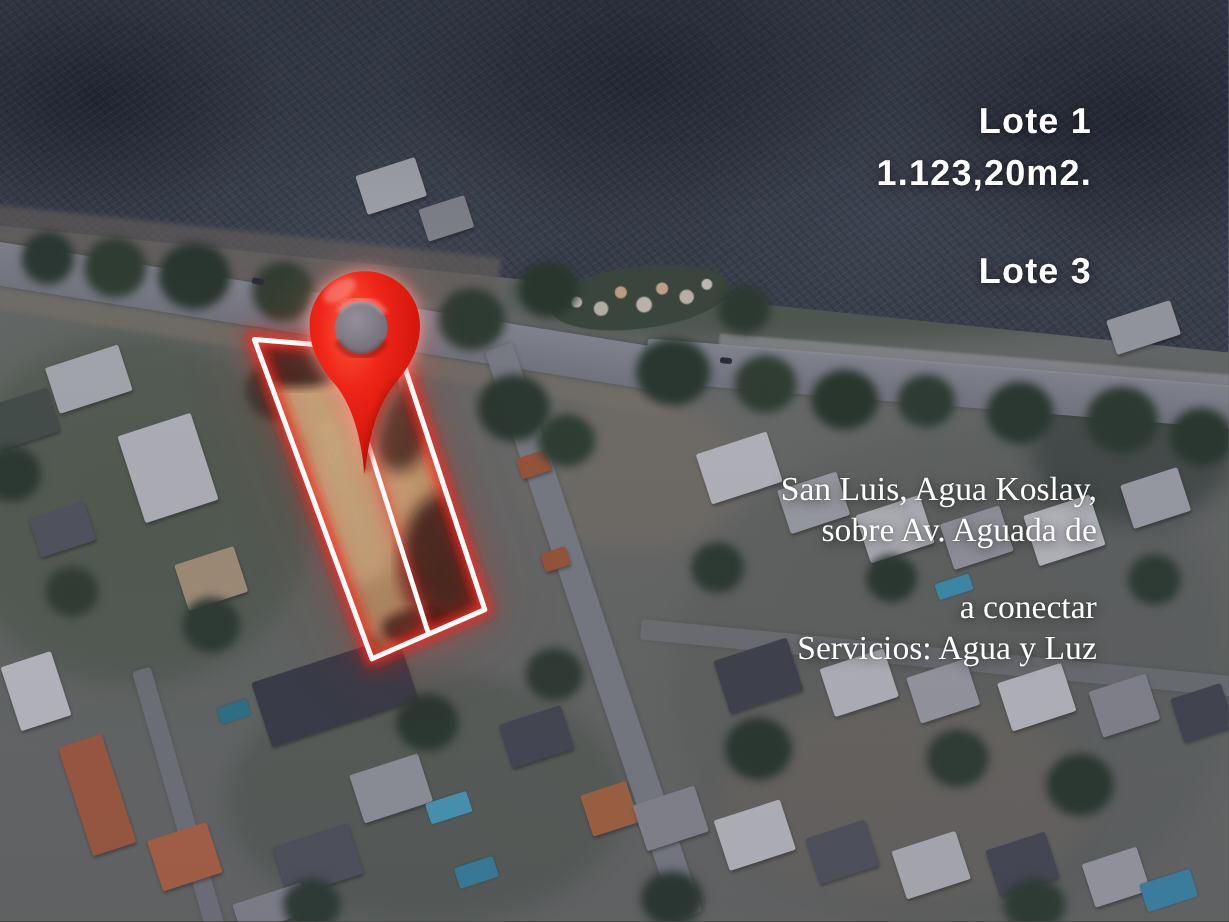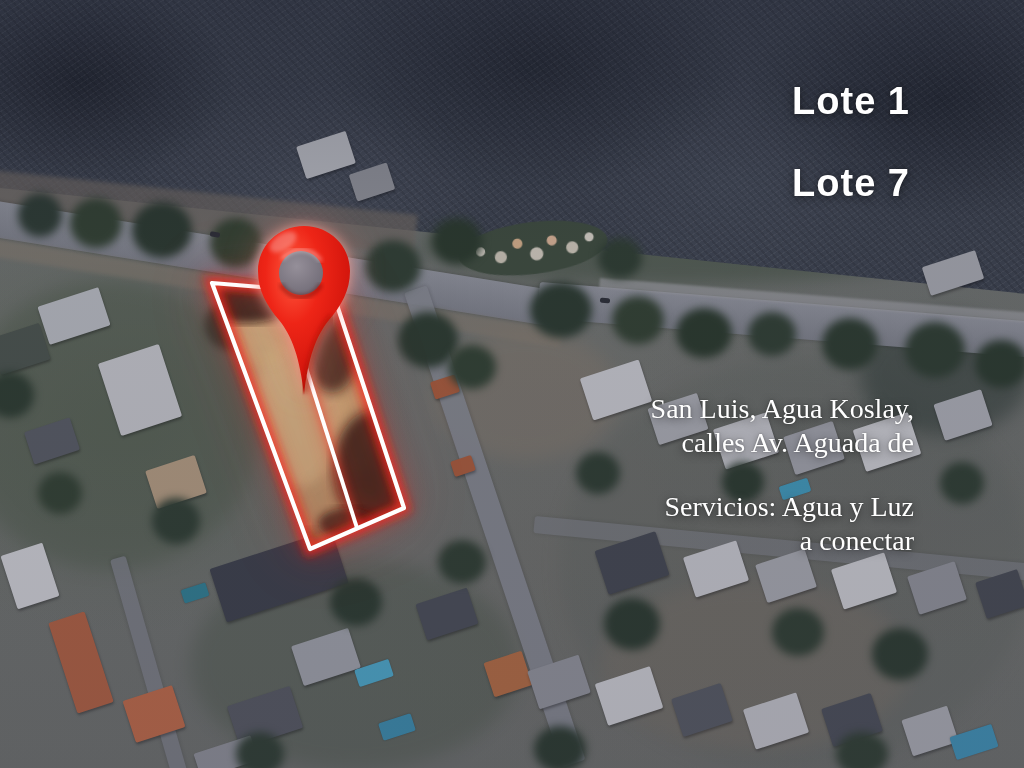--- a/index.html
+++ b/index.html
@@ -47,21 +47,21 @@
       #3d4b3b;}
   .wash{background:linear-gradient(180deg, rgba(26,28,50,.30) 0%, rgba(40,40,70,.14) 32%, rgba(46,44,76,.20) 100%);}
 
   
   svg.overlay{position:absolute;inset:0;}
   .lot-outline{filter:drop-shadow(0 0 4px rgba(255,45,35,.9)) drop-shadow(0 0 13px rgba(245,35,28,.65)) drop-shadow(0 0 28px rgba(235,30,25,.38));}
   .pin-g{filter:drop-shadow(0 0 6px rgba(255,170,158,.75)) drop-shadow(0 0 16px rgba(255,130,118,.35));}
 
   
   .lots{position:absolute;top:80px;right:114px;text-align:right;color:#fff;
-    font-weight:800;font-size:38px;line-height:43px;letter-spacing:1px;
+    font-weight:800;font-size:30px;line-height:43px;letter-spacing:1px;
     text-shadow:0 2px 10px rgba(0,0,0,.5),0 0 2px rgba(0,0,0,.35);}
   .lots .spacer{height:39px;}
   .address{position:absolute;top:392px;right:110px;text-align:right;color:#fff;
     font-family:"Liberation Serif","DejaVu Serif",serif;font-weight:500;
     font-size:28px;line-height:34px;
     text-shadow:0 2px 9px rgba(0,0,0,.55),0 0 2px rgba(0,0,0,.3);}
   .address .spacer{height:30px;}
 </style>
 </head>
 <body>
@@ -236,25 +236,26 @@
       <path d="M 330 318 C 317 334 309 357 305 390" stroke="#9e0c05" stroke-width="7" fill="none" opacity="0.4" stroke-linecap="round" filter="url(#f2)"></path>
       <circle cx="301" cy="273" r="22" fill="url(#holeGrad)"></circle>
       <path d="M 281 284 A 22 22 0 0 0 321 284" stroke="rgba(90,8,4,0.5)" stroke-width="4" fill="none" filter="url(#f2)"></path>
       <path d="M 282 259 A 24 24 0 0 1 321 261" stroke="rgba(255,240,240,0.55)" stroke-width="3" fill="none" filter="url(#f2)"></path>
       <ellipse cx="283" cy="242" rx="15" ry="8" fill="rgba(255,255,255,0.28)" transform="rotate(-32 283 242)" filter="url(#f2)"></ellipse>
     </g>
   </svg>
 
   <div class="lots">
     <div>Lote 1</div>
+    <div>1.123,20m2.</div>
     <div class="spacer"></div>
-    <div>Lote 7</div>
+    <div>Lote 3</div>
   </div>
 
   <div class="address">
     <div>San Luis, Agua Koslay,</div>
-    <div>calles Av. Aguada de</div>
+    <div>sobre Av. Aguada de</div>
     <div class="spacer"></div>
+    <div>a conectar</div>
     <div>Servicios: Agua y Luz</div>
-    <div>a conectar</div>
   </div>
 
 </div>
 
 </body></html>

